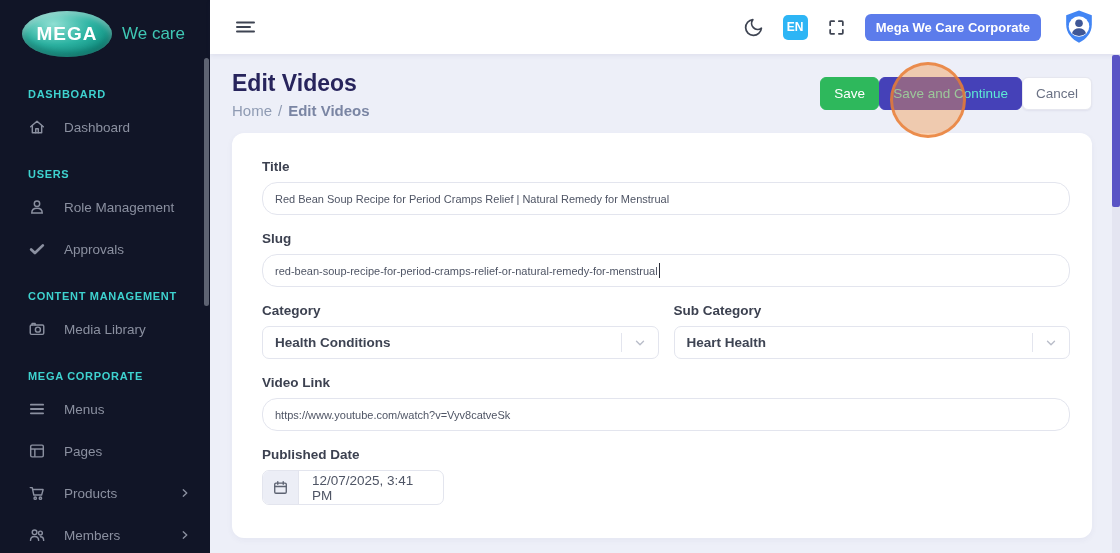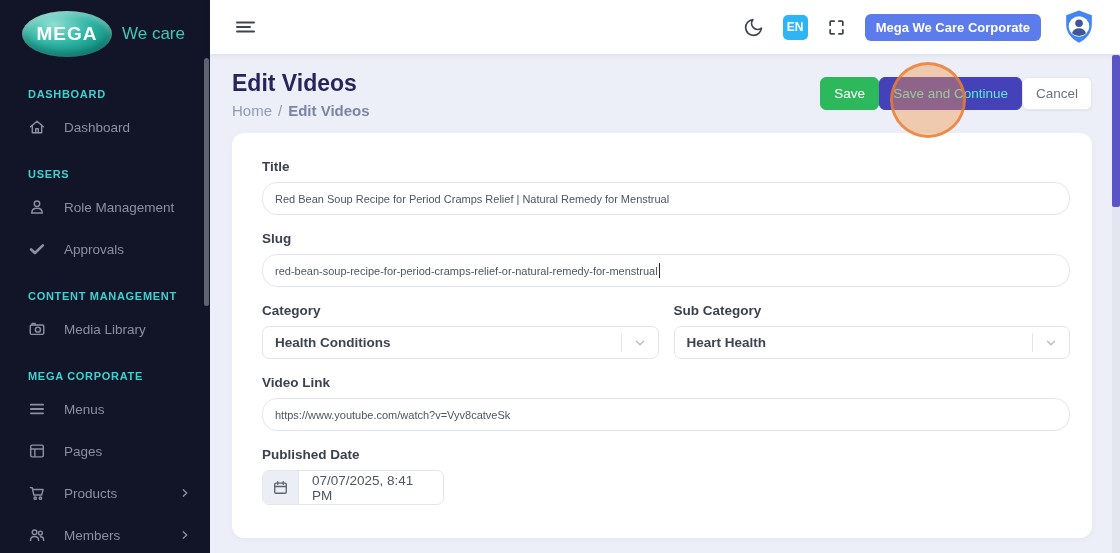--- a/index.html
+++ b/index.html
@@ -280,21 +280,21 @@
           <div class="field-label">Published Date</div>
           <div class="date-group">
             <span class="date-icon-cell">
               <svg width="17" height="17" viewBox="0 0 20 20" fill="none" stroke="#5d6372" stroke-width="1.6" stroke-linecap="round" stroke-linejoin="round">
                   <rect x="3.2" y="4.8" width="13.6" height="12" rx="1.5"></rect>
                   <path d="M6.8 3.2 v3"></path>
                   <path d="M13.2 3.2 v3"></path>
                   <path d="M3.2 8.8 H16.8"></path>
                 </svg>
             </span>
-            <span class="date-value">07/07/2025, 8:41 PM</span>
+            <span class="date-value">12/07/2025, 3:41 PM</span>
           </div>
         </div>
       </div>
     </div>
 
     <div class="click-ring"></div>
 
     <div class="page-scrollbar">
       <div class="page-scroll-thumb"></div>
     </div>

